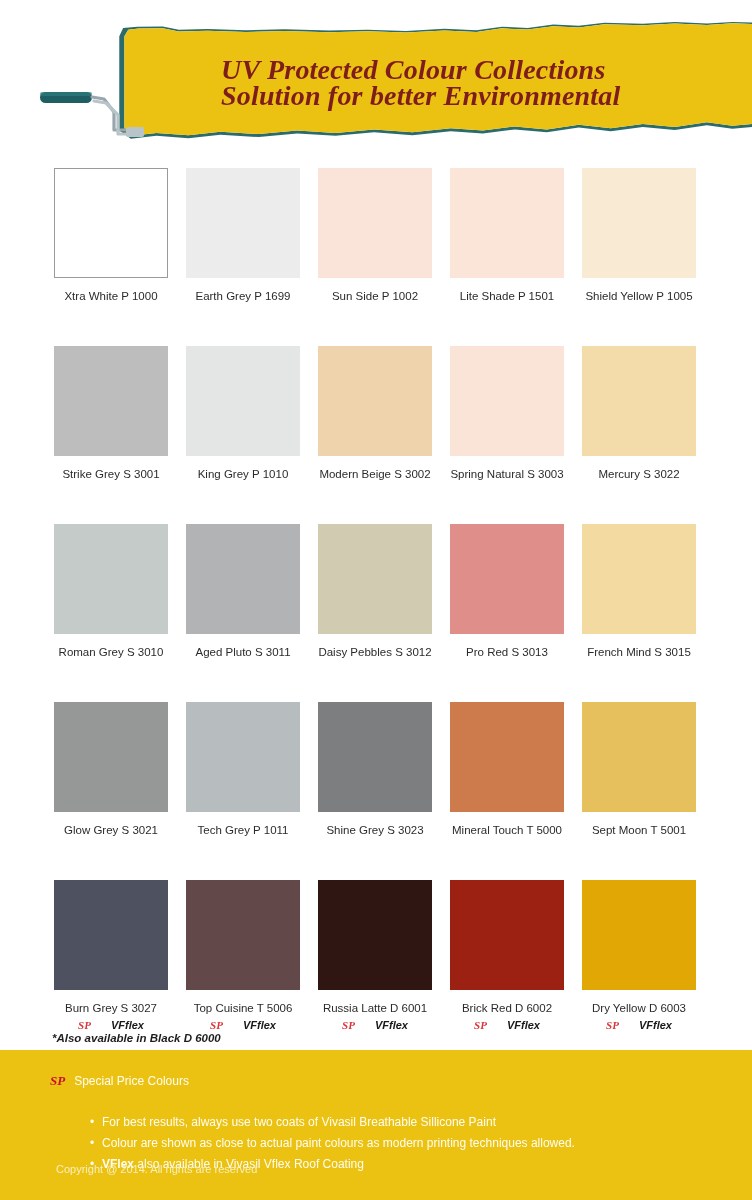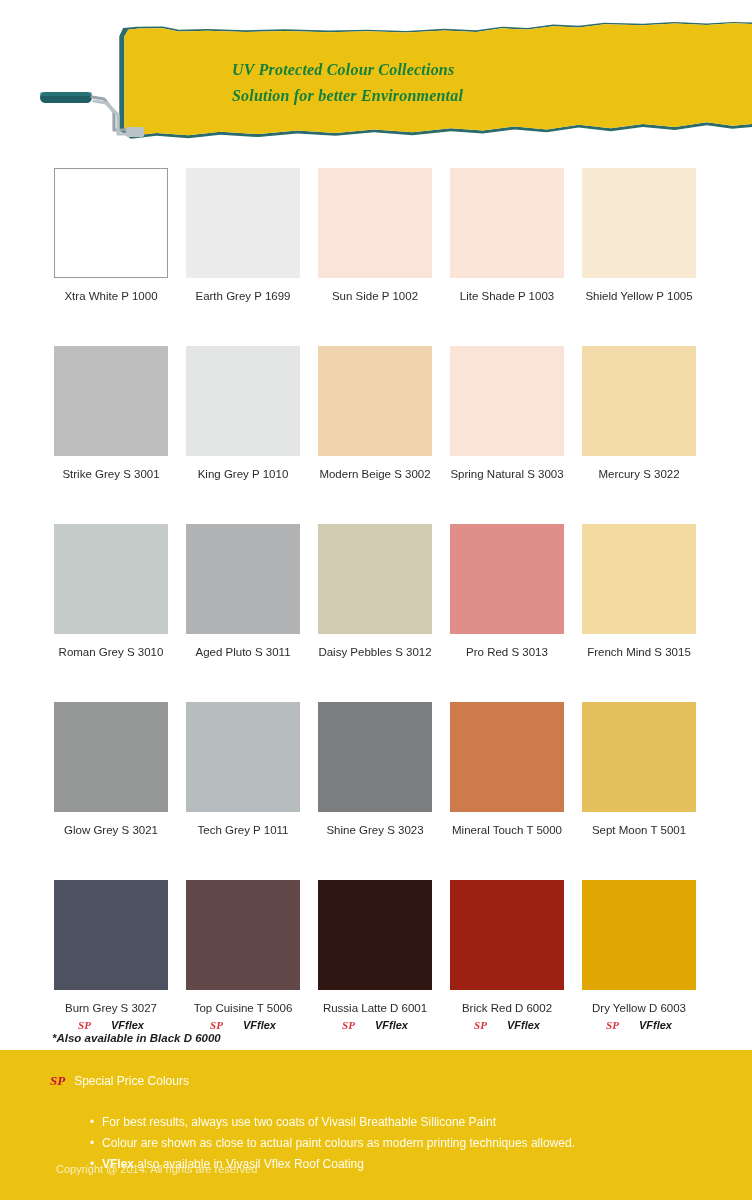--- a/index.html
+++ b/index.html
@@ -81,24 +81,23 @@
       82.0% 89.0%, 77.0% 92.5%, 72.0% 89.5%, 67.0% 93.5%, 62.0% 91.0%,
       57.0% 94.5%, 52.0% 92.5%, 46.0% 96.0%, 40.0% 93.5%, 34.0% 96.5%,
       28.0% 94.5%, 22.0% 97.5%, 16.0% 95.5%, 11.0% 98.5%, 6.0% 96.5%,
       2.0% 99.0%, 0.2% 92.0%
     );
   }
   .header-text{
     position:absolute; left:221px; top:57px; width:520px;
     font-family:"Liberation Serif", serif;
     font-style:italic; font-weight:bold;
-    font-size:16px; line-height:26px;
-    color:#15803d;
+    font-size:28px; line-height:26px;
+    color:#7f1d1d;
     letter-spacing:.2px;
-    margin-left:11px;
   }
   .roller{ position:absolute; left:38px; top:72px; width:130px; height:70px; }
 
   
   .grid{
     position:absolute; left:0; top:168px; width:752px;
   }
   .row{
     position:relative; height:178px;
   }
@@ -202,21 +201,21 @@
       <div class="cell c1">
         <div class="chip" style="background: rgb(236, 236, 236);"></div>
         <div class="cap">Earth Grey P 1699</div>
       </div>
       <div class="cell c2">
         <div class="chip" style="background: rgb(250, 228, 218);"></div>
         <div class="cap">Sun Side P 1002</div>
       </div>
       <div class="cell c3">
         <div class="chip" style="background: rgb(251, 229, 216);"></div>
-        <div class="cap">Lite Shade P 1003</div>
+        <div class="cap">Lite Shade P 1501</div>
       </div>
       <div class="cell c4">
         <div class="chip" style="background: rgb(249, 234, 211);"></div>
         <div class="cap">Shield Yellow P 1005</div>
       </div>
     </div>
     <div class="row">
       <div class="cell c0">
         <div class="chip" style="background: rgb(189, 189, 189);"></div>
         <div class="cap">Strike Grey S 3001</div>

